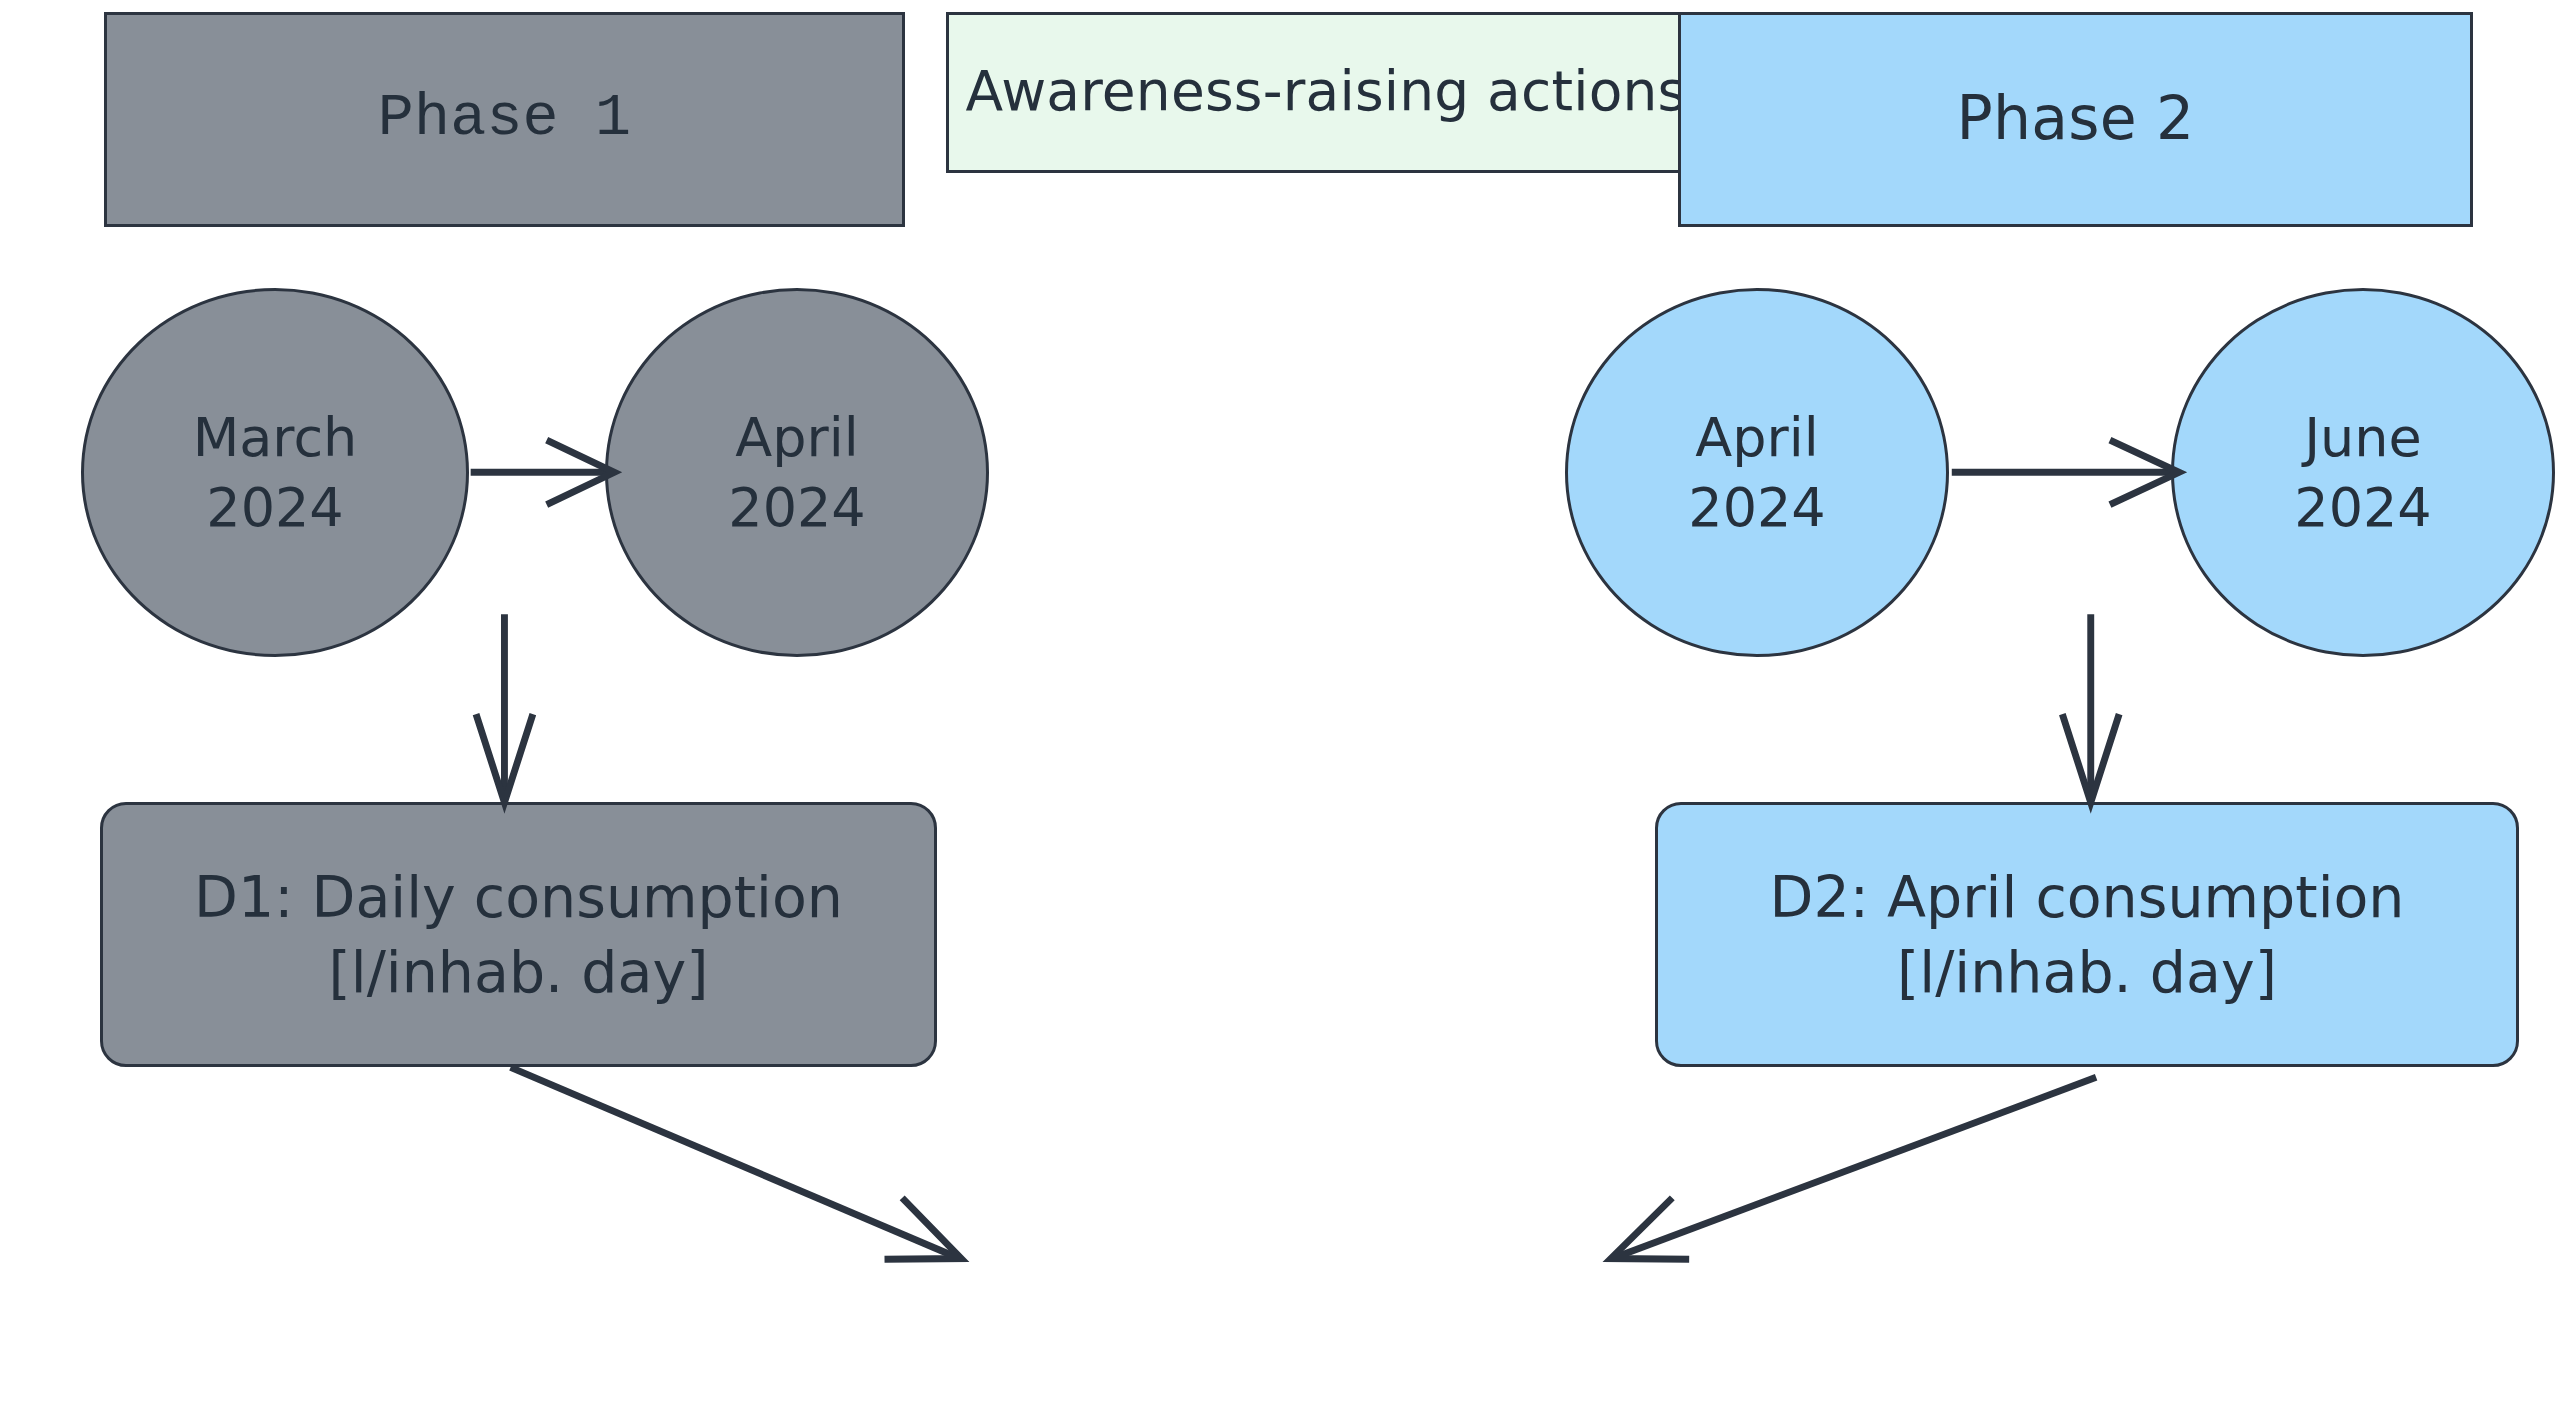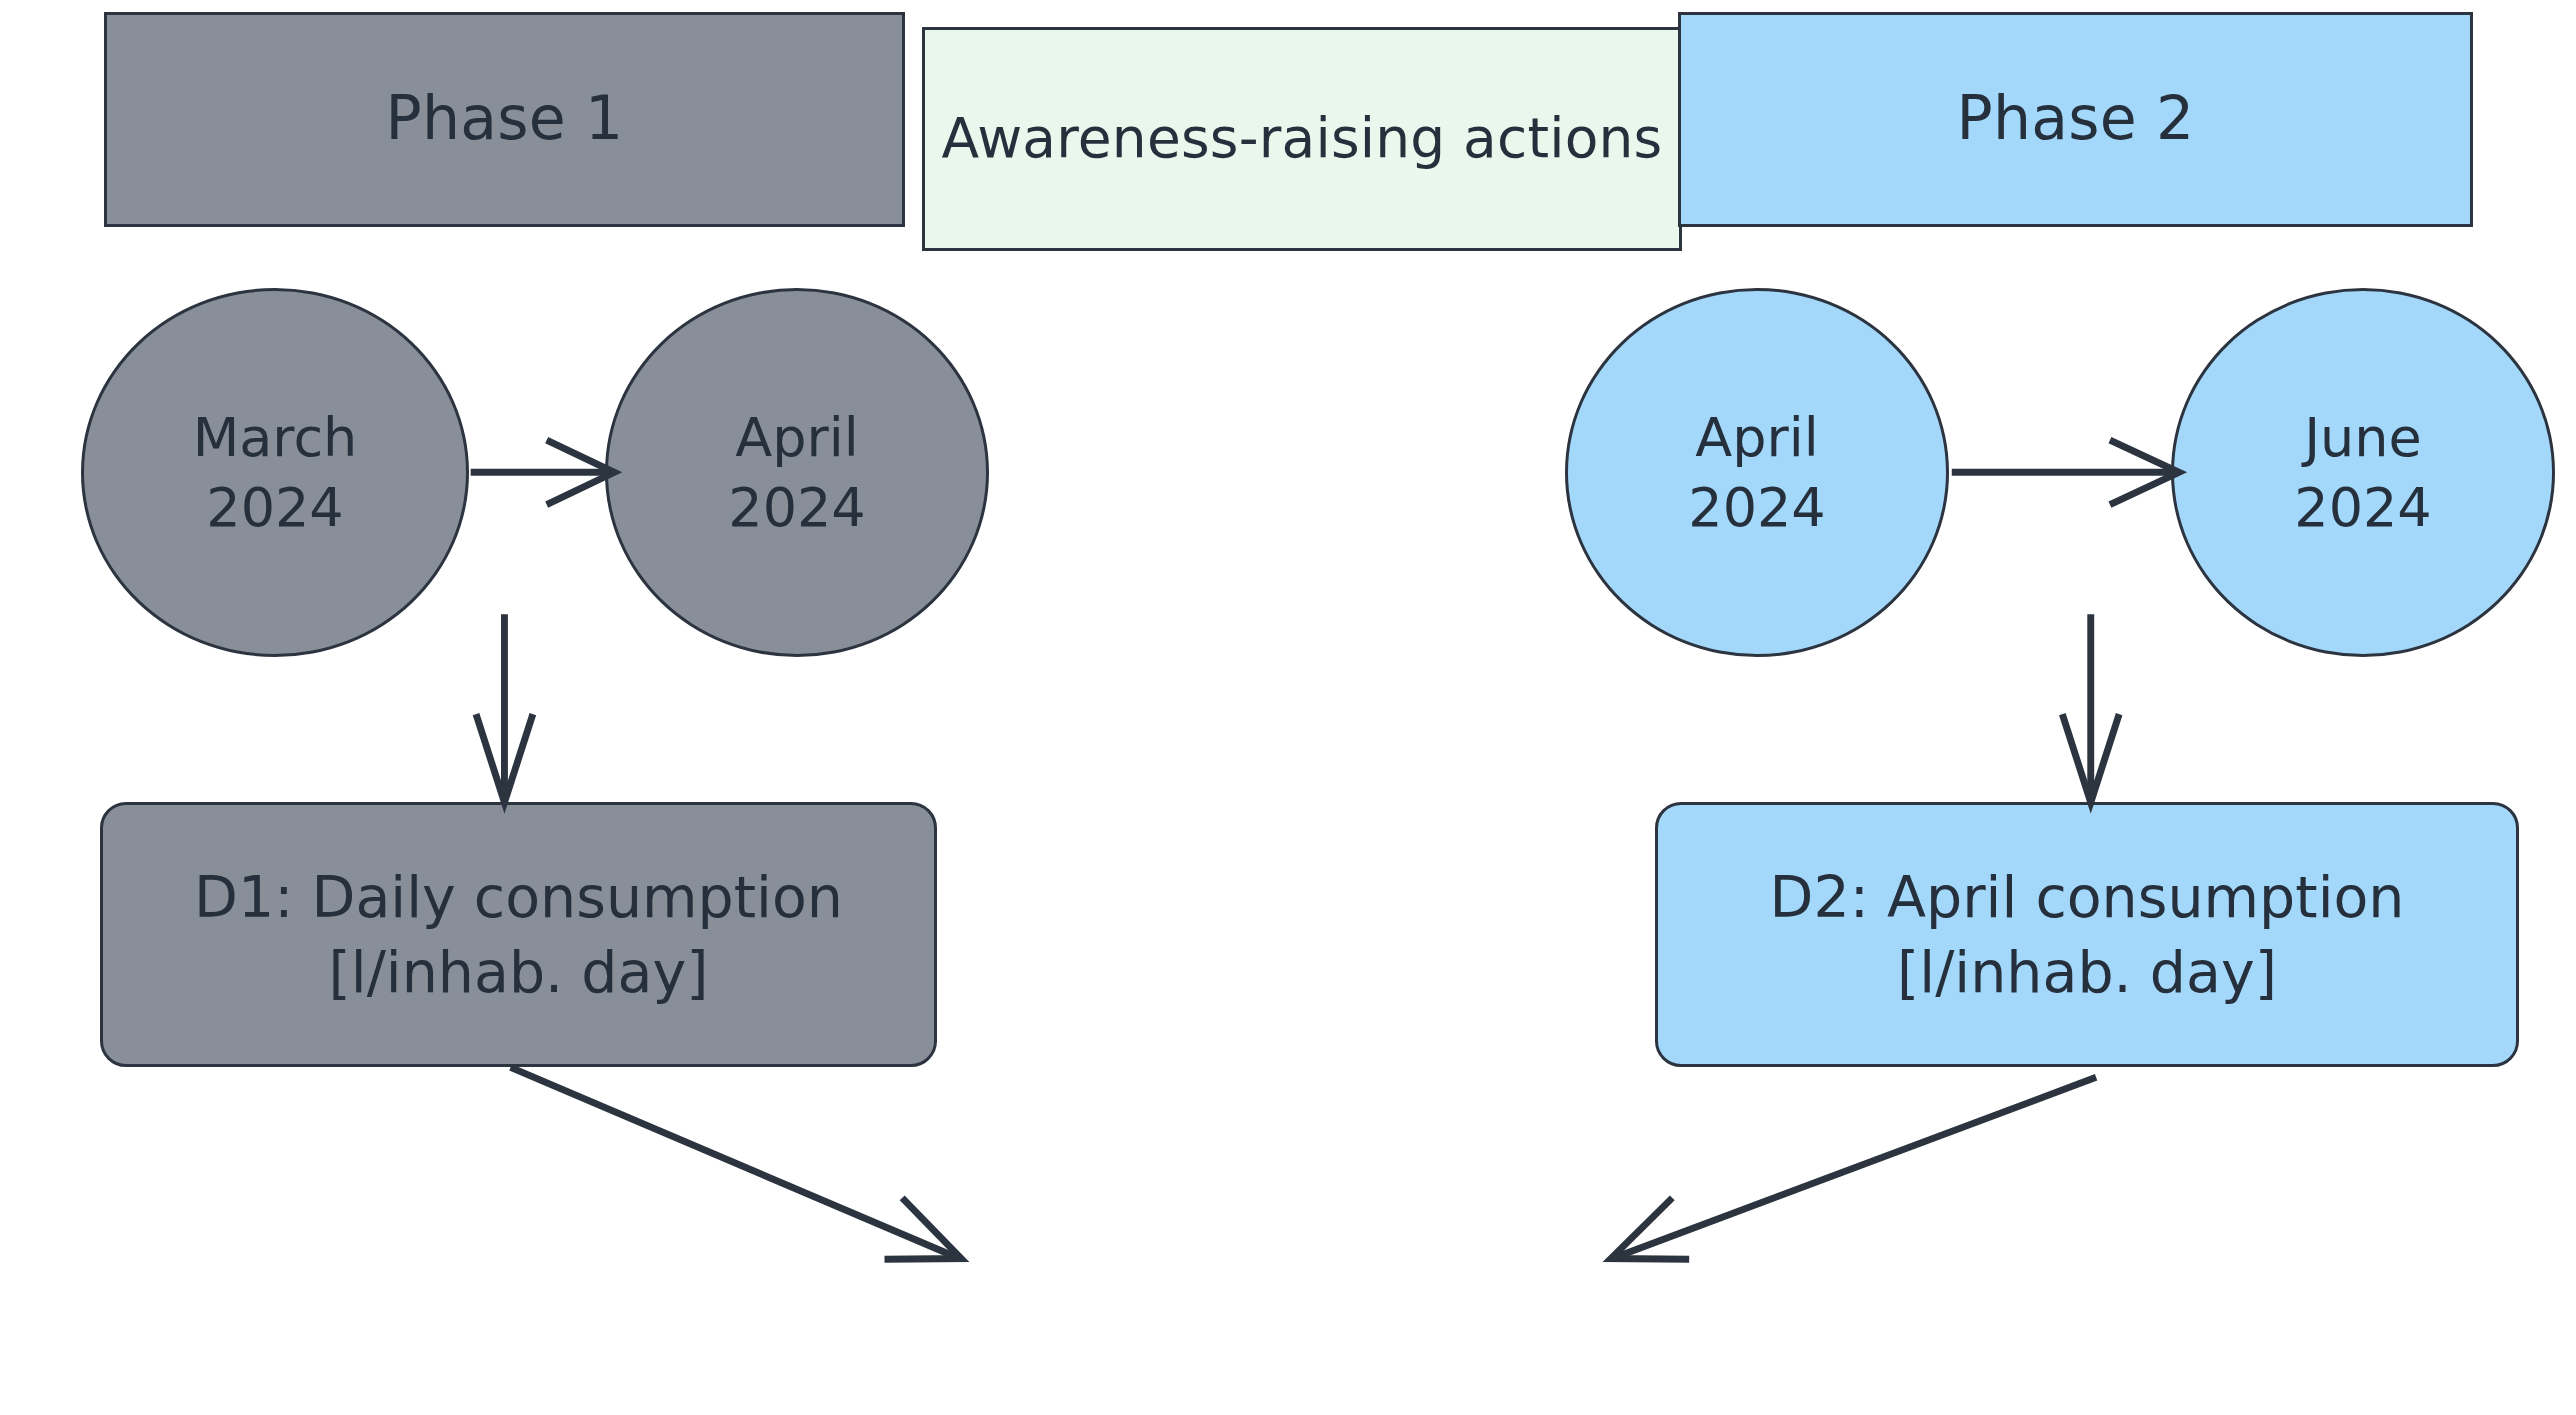--- a/index.html
+++ b/index.html
@@ -65,22 +65,22 @@
   }
   .rbox .ln { display: block; white-space: nowrap; }
 
   
   .fill-gray  { background: #888f98; }
   .fill-blue  { background: #a3d8fb; }
   .fill-green { background: #e8f8ec; }
   .fill-pink  { background: #fdeef2; }
 
   
-  #hdr-phase1    { left: 104px;  top: 11.5px;  width: 801px; height: 215px; }
-  #hdr-awareness { left: 922px; top: 11.5px;  width: 760px;  height: 224px; font-size: 55px; margin-top: 15px; }
+  #hdr-phase1    { left: 104px;  top: 11.5px;  width: 801px; height: 215px; font-family: Liberation Mono, monospace; }
+  #hdr-awareness { left: 946px; top: 11.5px;  width: 760px;  height: 161px; font-size: 55px; }
   #hdr-phase2    { left: 1678px; top: 11.5px;  width: 795px; height: 215px; }
 
   
   #circle-march-2024 { left: 81px;  top: 288px; width: 388px; height: 369px; }
   #circle-april-2024-p1 { left: 605px; top: 288px; width: 384px; height: 369px; }
   #circle-april-2024-p2 { left: 1565px; top: 288px; width: 384px; height: 369px; }
   #circle-may-2024   { left: 2171px; top: 288px; width: 384px; height: 369px; }
 
   
   #box-d1 { left: 100px;  top: 802px; width: 837px; height: 265px; }

